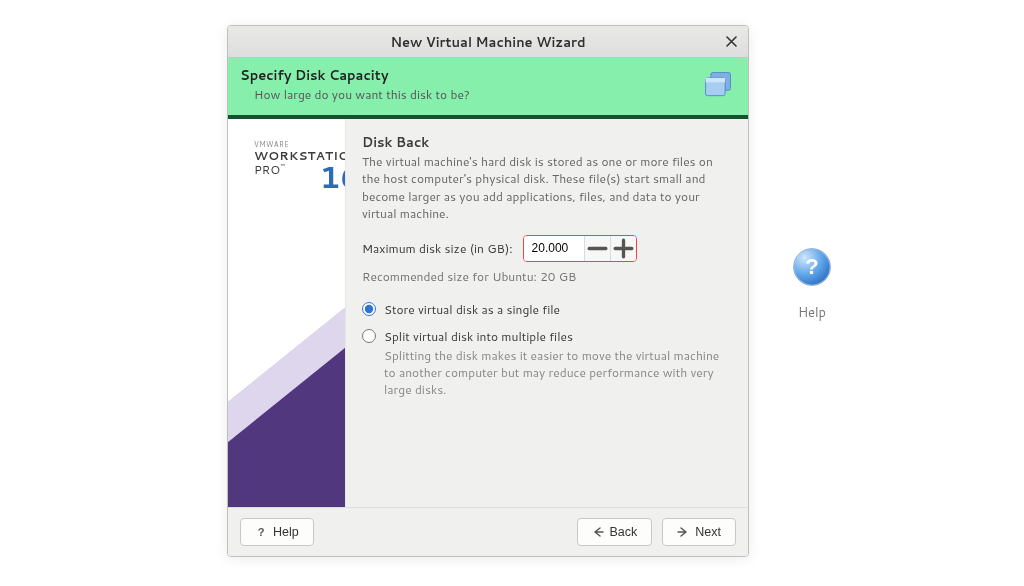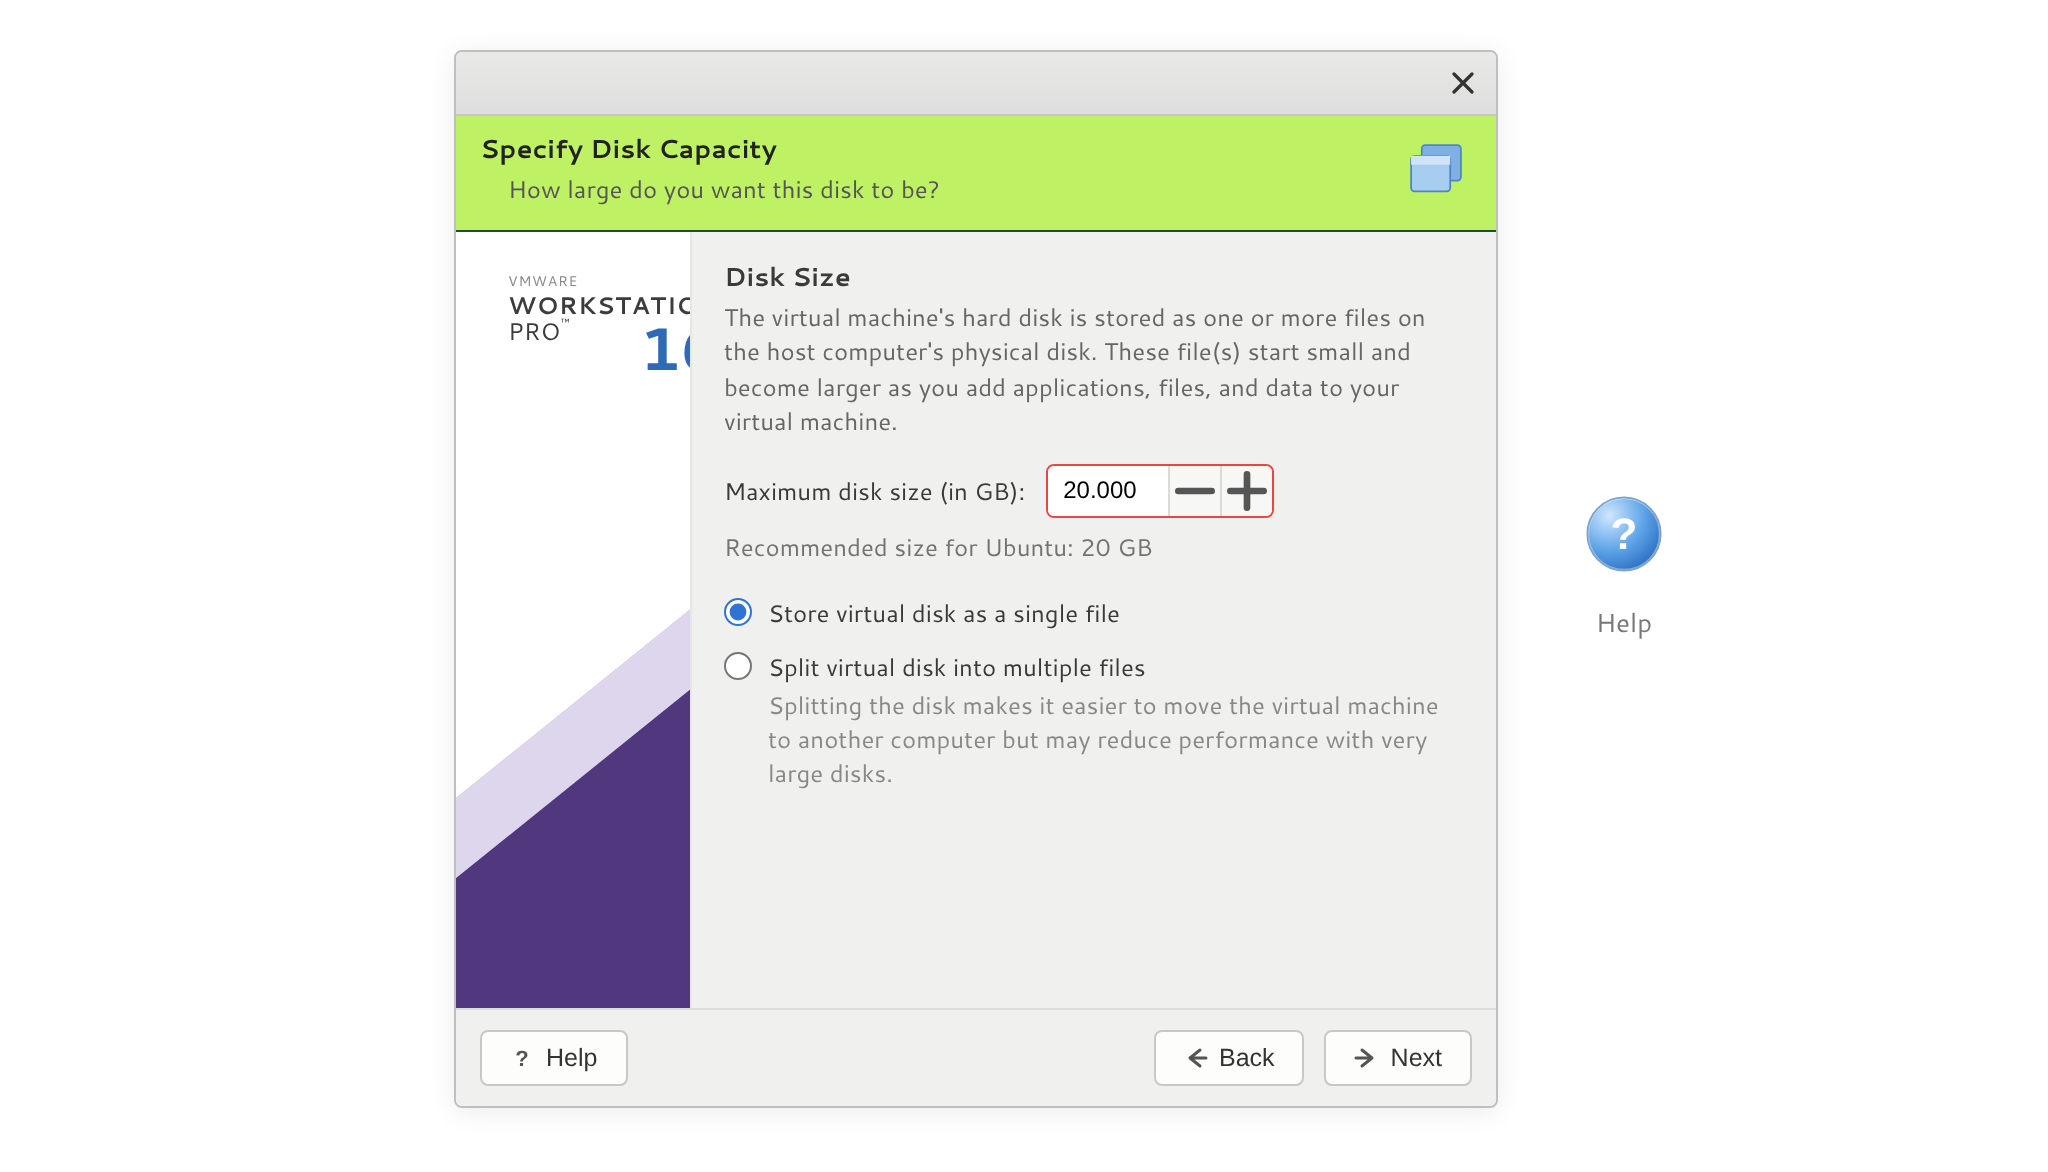--- a/index.html
+++ b/index.html
@@ -69,22 +69,22 @@
       display: flex;
       align-items: center;
       justify-content: center;
       font-size: 14px;
       color: #444;
       cursor: pointer;
       border-radius: 3px;
     }
 
     .header {
-      background: #bef264;
-      border-bottom: 1px solid #14532d;
+      background: #86efac;
+      border-bottom: 4px solid #14532d;
       padding: 8px 12px 12px 12px;
       display: flex;
       align-items: center;
       min-height: 48px;
     }
     .header-text { flex: 1; }
     .header-title {
       font-weight: 700;
       font-size: 13px;
       color: #222;
@@ -249,20 +249,21 @@
     </defs>
     <circle cx="24" cy="24" r="20" fill="url(#g1)" stroke="#2a66ac" stroke-width="1"></circle>
     <circle cx="24" cy="24" r="20" fill="none" stroke="#ffffff" stroke-opacity="0.4" stroke-width="2"></circle>
     <text x="24" y="32" text-anchor="middle" font-size="24" font-weight="700" fill="#ffffff" font-family="sans-serif">?</text>
   </svg>
   <div class="lbl">Help</div>
 </div>
 
 <div class="dialog">
   <div class="titlebar">
+    <span class="title">New Virtual Machine Wizard</span>
     <span class="close">
       <svg width="11" height="11" viewBox="0 0 11 11">
         <path d="M1 1 L10 10 M10 1 L1 10" stroke="#333" stroke-width="1.6" stroke-linecap="round"></path>
       </svg>
     </span>
   </div>
 
   <div class="header">
     <div class="header-text">
       <div class="header-title">Specify Disk Capacity</div>
@@ -286,21 +287,21 @@
         </div>
       </div>
       <svg class="art" viewBox="0 0 118 230" preserveAspectRatio="none">
         <polygon points="0,230 118,230 118,70 0,165" fill="#34235a"></polygon>
         <polygon points="0,230 118,230 118,30 0,125" fill="#6a4a9c" fill-opacity="0.55"></polygon>
         <polygon points="0,125 118,30 118,70 0,165" fill="#e6e0f2" fill-opacity="0.85"></polygon>
       </svg>
     </div>
 
     <div class="content">
-      <div class="section-title">Disk Size</div>
+      <div class="section-title">Disk Back</div>
       <div class="desc">The virtual machine's hard disk is stored as one or more files on the host computer's physical disk. These file(s) start small and become larger as you add applications, files, and data to your virtual machine.</div>
 
       <div class="field-row">
         <span>Maximum disk size (in GB):</span>
         <span class="spin">
           <input type="text" value="20.000" style="">
           <button>
             <svg class="ic-sm" viewBox="0 0 12 12">
                 <path d="M2 6 H10" stroke="#555" stroke-width="1.6" stroke-linecap="round"></path>
               </svg>

